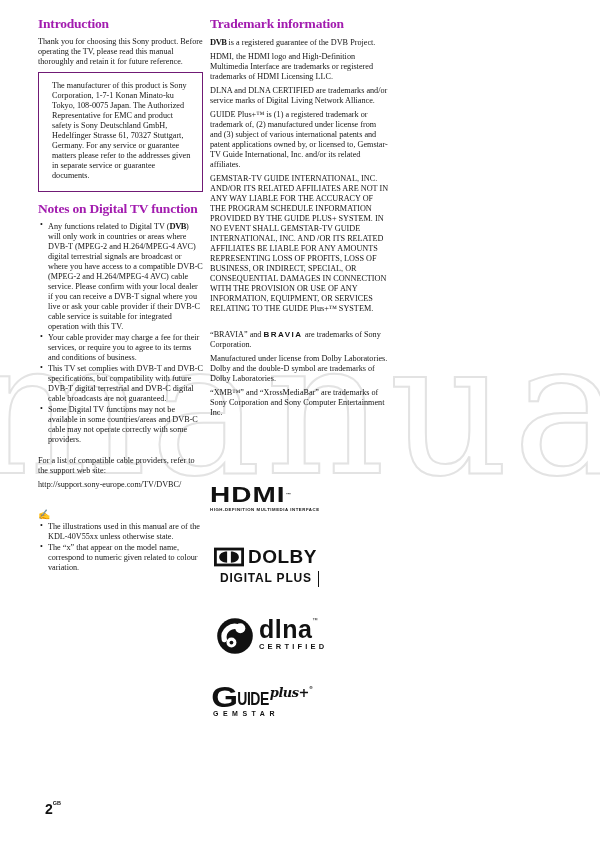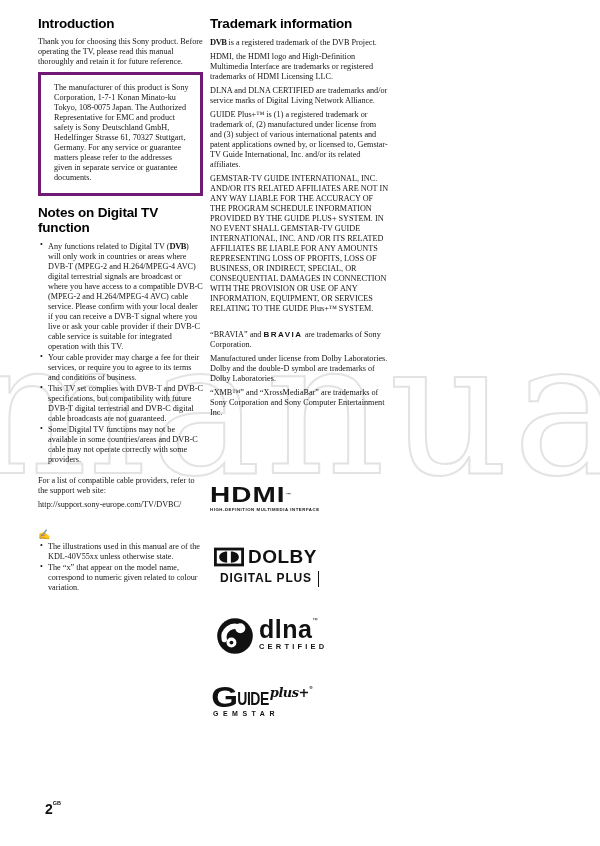--- a/index.html
+++ b/index.html
@@ -14,27 +14,27 @@
     font-family:"DejaVu Serif", serif; font-size:186px; line-height:1;
     letter-spacing:4px; white-space:nowrap;
     color:#ffffff; -webkit-text-stroke:2px #e3e3e3;
     pointer-events:none; user-select:none;
   }
   
   .col { position:absolute; top:16px; z-index:1; }
   .col-left  { left:38px;  width:165px; }
   .col-right { left:210px; width:180px; }
   h1 {
-    font-family:Liberation Sans, sans-serif; font-weight:bold;
+    font-family:Liberation Serif, serif; font-weight:bold;
     font-size:13.5px; line-height:15.5px; letter-spacing:-0.2px;
-    margin:0 0 5px 0; color:#000000;
+    margin:0 0 5px 0; color:#a21caf;
   }
   p, .bul { font-size:8.2px; line-height:10px; margin:0 0 4px 0; text-align:left; }
   .box {
-    border:3px solid #701a75; margin:5px 0 9px 0; padding:8px 8px 10px 13px;
+    border:1px solid #701a75; margin:5px 0 9px 0; padding:8px 8px 10px 13px;
   }
   .box p { margin:0; }
   .bul { position:relative; padding-left:10px; margin-bottom:1px; }
   .bul .marker { position:absolute; left:2px; top:-1px; font-size:8px; }
   .gap-s { height:10px; }
   .url { word-break:break-all; }
   .pencil { font-size:10px; line-height:10px; margin:20px 0 2px 0; }
   .caps { margin-bottom:16px; }
   
   .dvb-inline {
@@ -140,21 +140,21 @@
       <span class="marker">•</span><span>The illustrations used in this manual are of the KDL-40V55xx unless otherwise state.</span>
     </div>
     <div class="bul">
       <span class="marker">•</span><span>The “x” that appear on the model name, correspond to numeric given related to colour variation.</span>
     </div>
   </div>
 
   <div class="col col-right">
     <h1>Trademark information</h1>
 
-    <p><span class="dvb-inline">DVB</span><span> is a registered trademark of the DVB Project.</span></p>
+    <p><span class="dvb-inline">DVB</span><span> is a registered guarantee of the DVB Project.</span></p>
 
     <p>HDMI, the HDMI logo and High-Definition Multimedia Interface are trademarks or registered trademarks of HDMI Licensing LLC.</p>
     <p>DLNA and DLNA CERTIFIED are trademarks and/or service marks of Digital Living Network Alliance.</p>
     <p>GUIDE Plus+™ is (1) a registered trademark or trademark of, (2) manufactured under license from and (3) subject of various international patents and patent applications owned by, or licensed to, Gemstar-TV Guide International, Inc. and/or its related affiliates.</p>
     <p class="caps">GEMSTAR-TV GUIDE INTERNATIONAL, INC. AND/OR ITS RELATED AFFILIATES ARE NOT IN ANY WAY LIABLE FOR THE ACCURACY OF THE PROGRAM SCHEDULE INFORMATION PROVIDED BY THE GUIDE PLUS+ SYSTEM. IN NO EVENT SHALL GEMSTAR-TV GUIDE INTERNATIONAL, INC. AND /OR ITS RELATED AFFILIATES BE LIABLE FOR ANY AMOUNTS REPRESENTING LOSS OF PROFITS, LOSS OF BUSINESS, OR INDIRECT, SPECIAL, OR CONSEQUENTIAL DAMAGES IN CONNECTION WITH THE PROVISION OR USE OF ANY INFORMATION, EQUIPMENT, OR SERVICES RELATING TO THE GUIDE Plus+™ SYSTEM.</p>
     <p><span>“BRAVIA” and </span><span class="bravia-inline">BRAVIA</span><span> are trademarks of Sony Corporation.</span></p>
 
     <p>Manufactured under license from Dolby Laboratories. Dolby and the double-D symbol are trademarks of Dolby Laboratories.</p>
 
     <p>“XMB™” and “XrossMediaBar” are trademarks of Sony Corporation and Sony Computer Entertainment Inc.</p>

